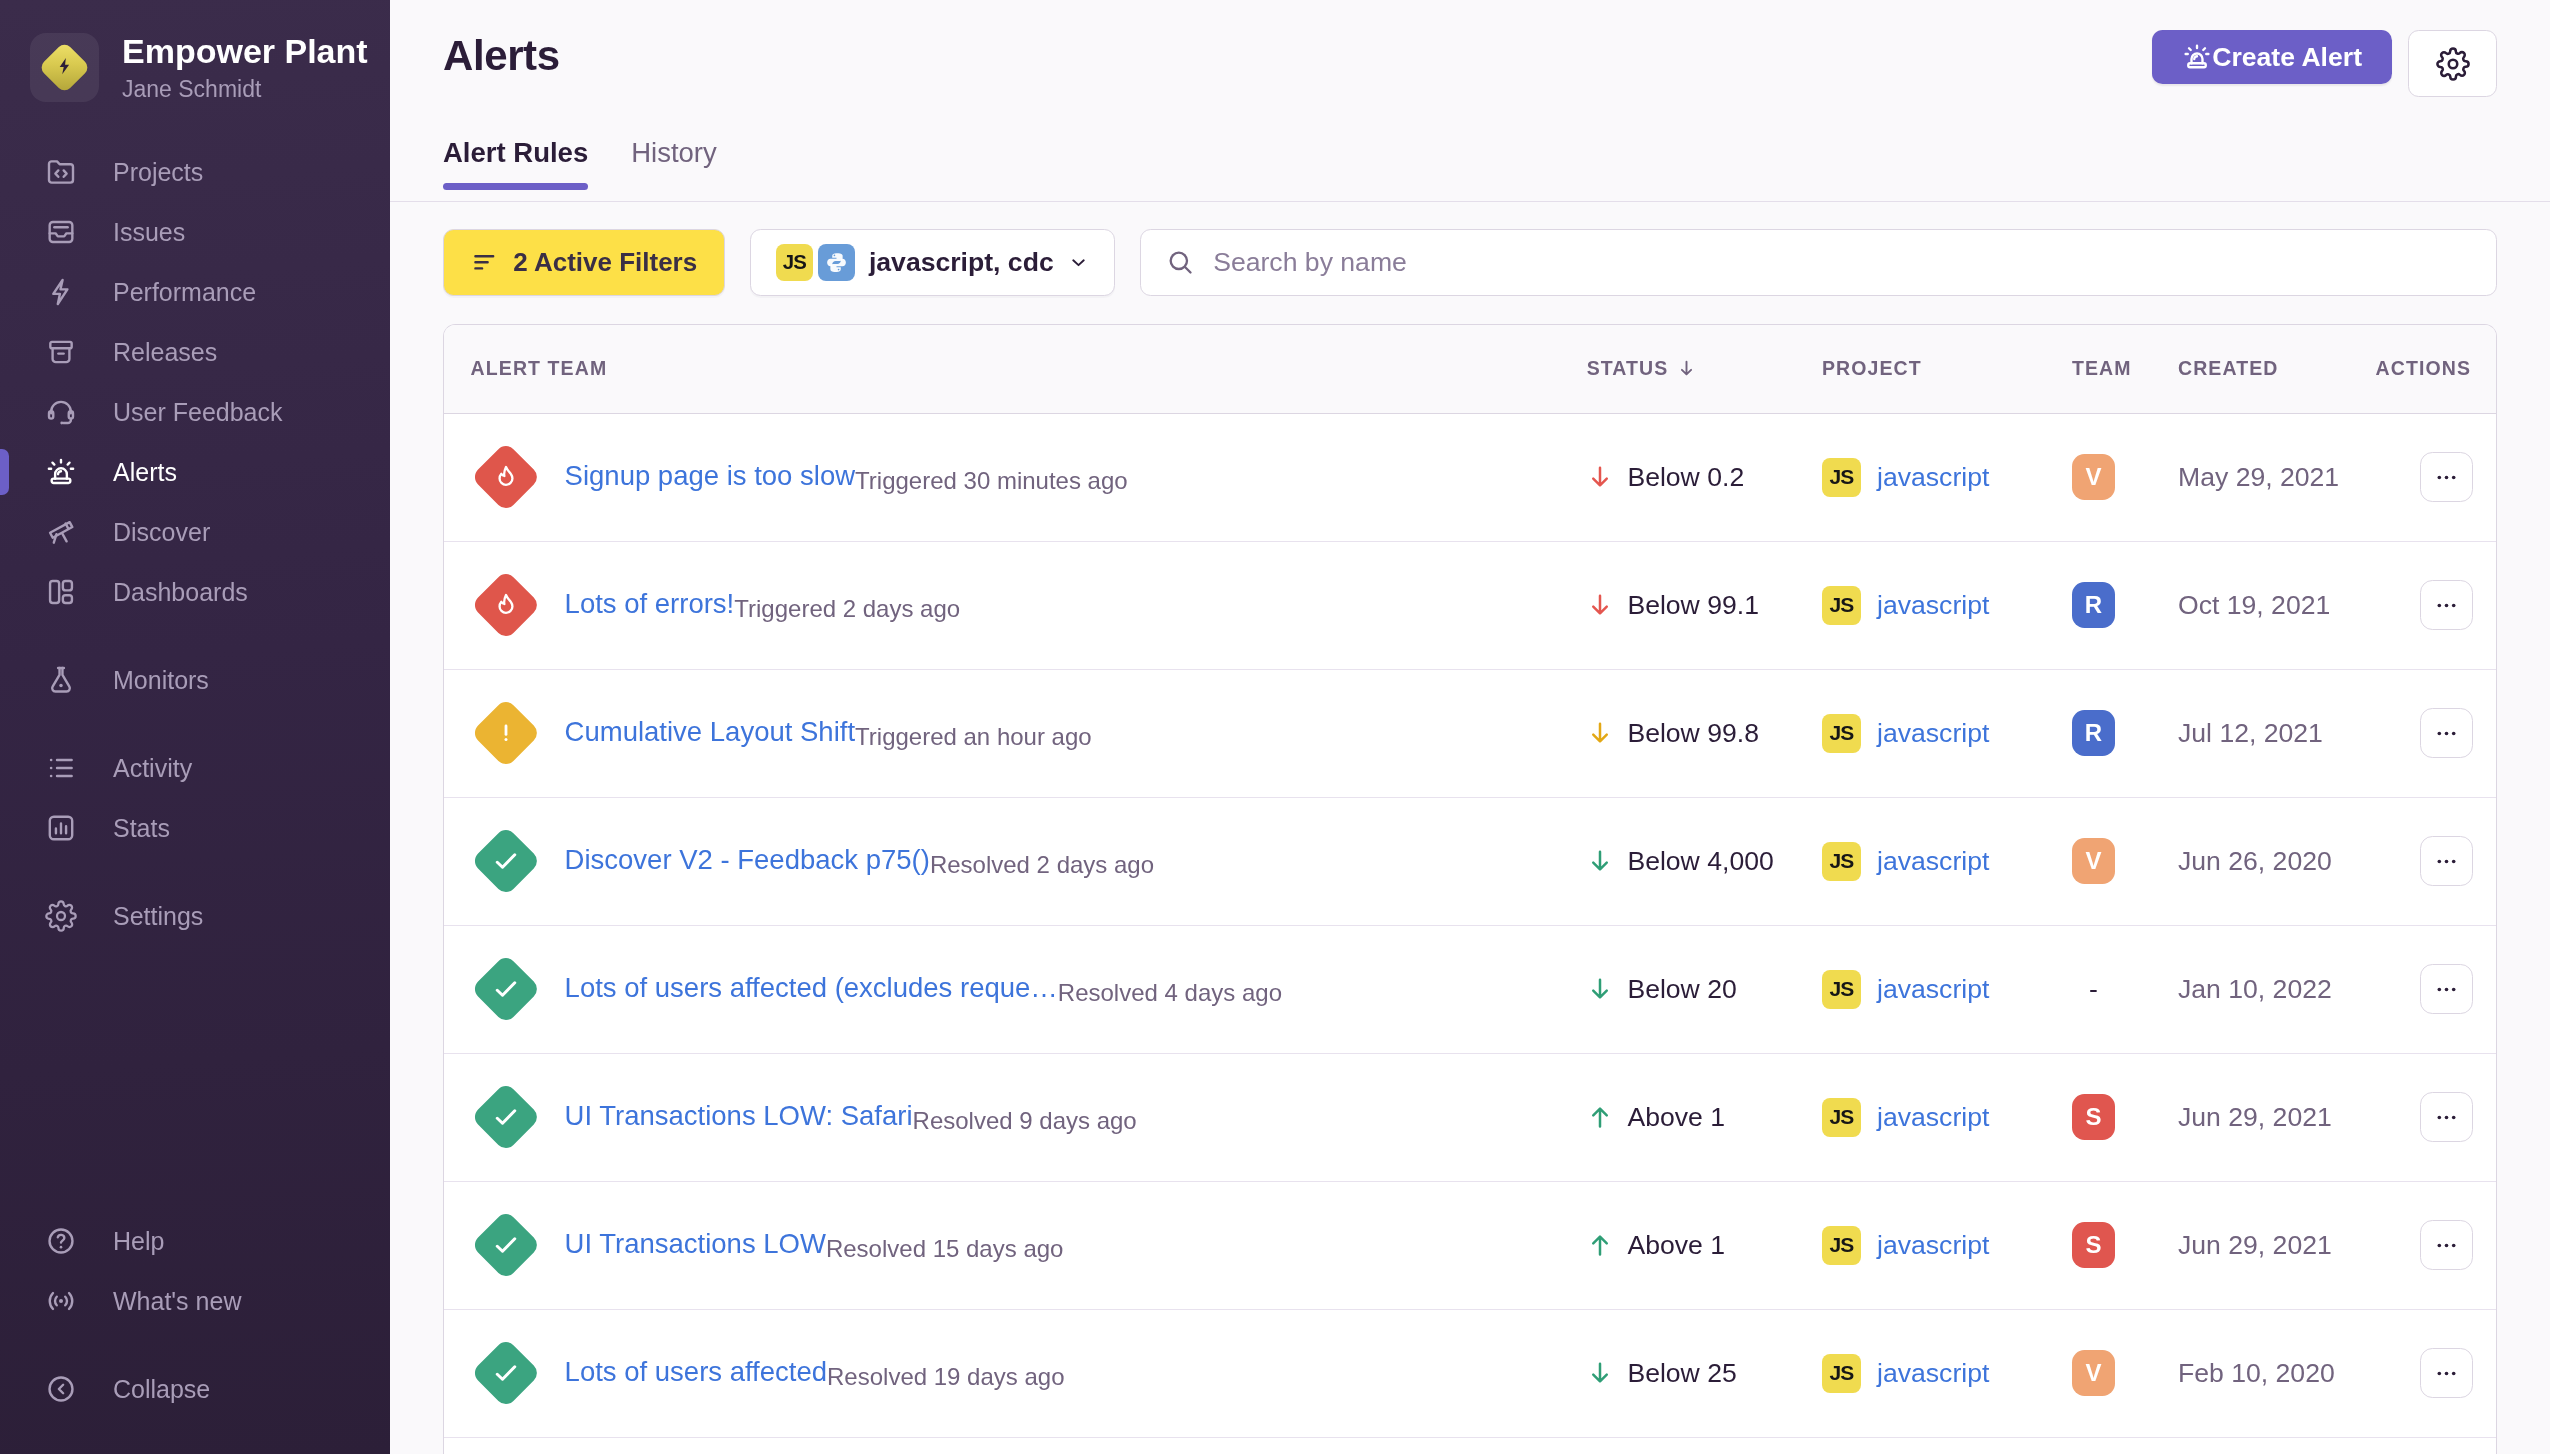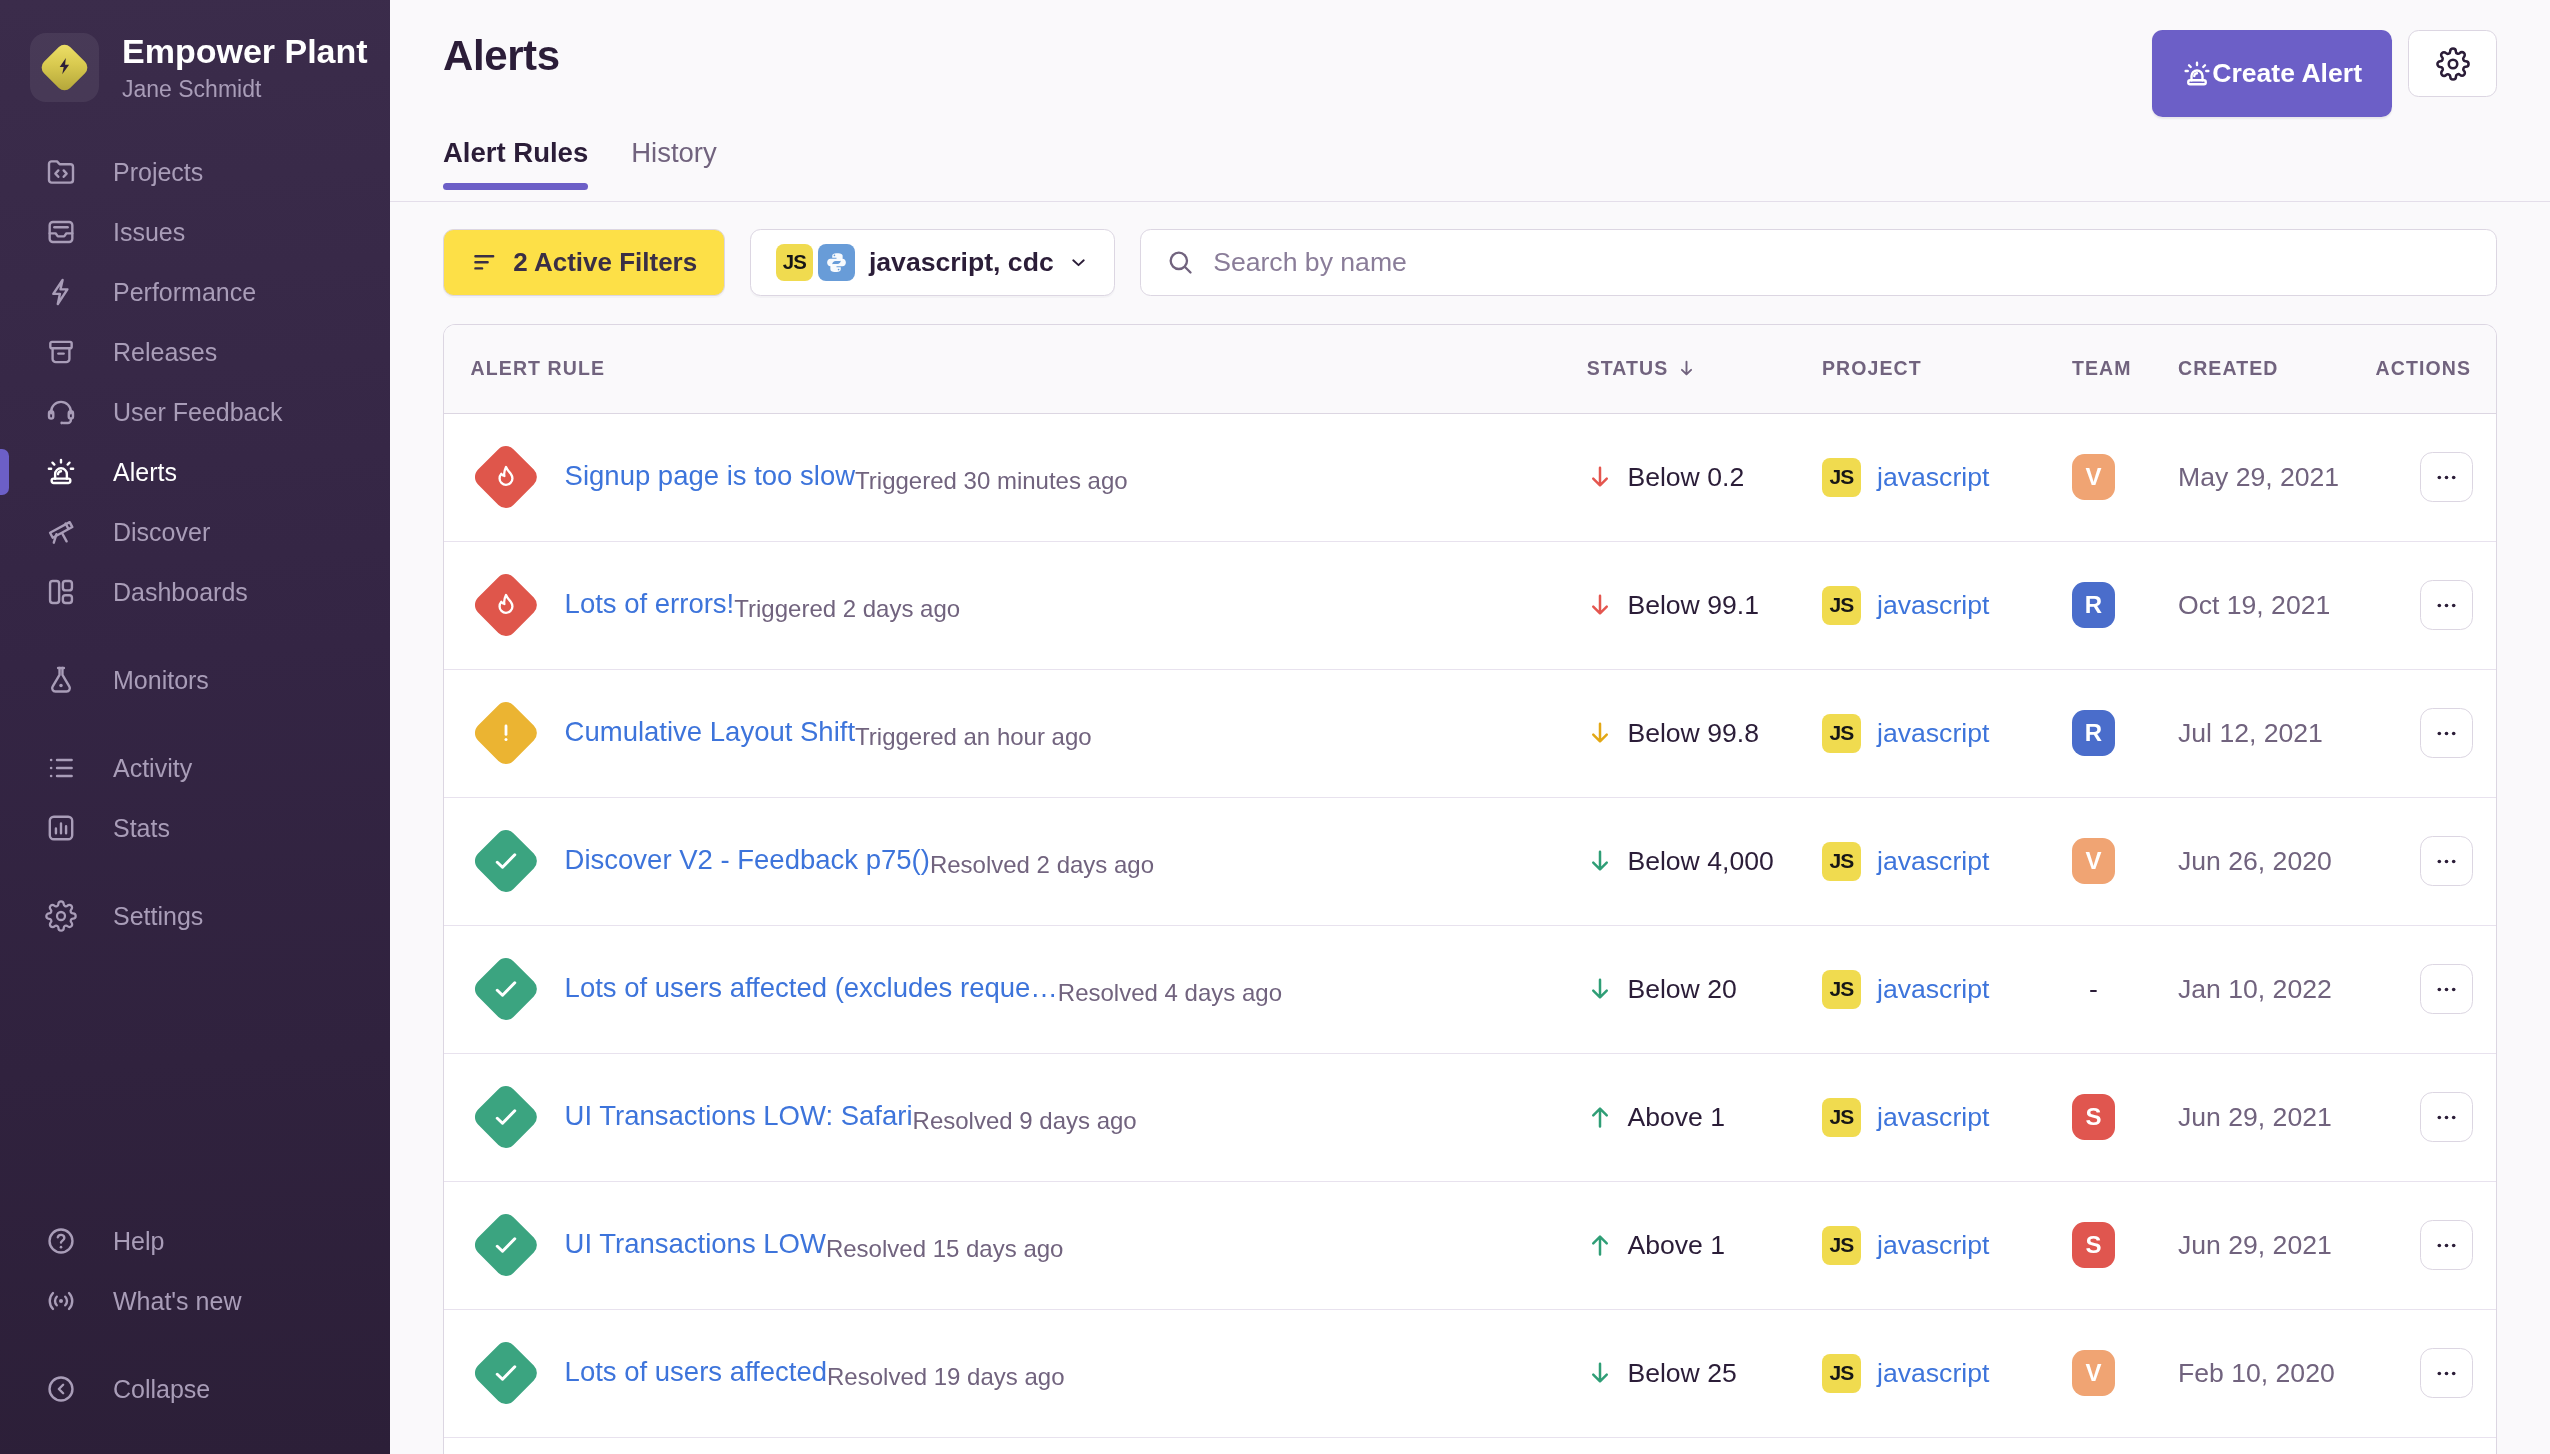--- a/index.html
+++ b/index.html
@@ -40,21 +40,21 @@
   .gap-before{margin-top:28px;}
   .nav-spacer{flex:1 1 auto;}
 
   
   .main{flex:1 1 auto;display:flex;flex-direction:column;height:100%;background:var(--page_bg);min-width:0;}
   .page-header{height:202px;flex:0 0 202px;border-bottom:1.8px solid #E4DEEA;position:relative;padding:32px 53px 0 53px;}
   .header-top{display:flex;align-items:flex-start;justify-content:space-between;}
   .page-title{font-size:42px;font-weight:700;color:var(--text);letter-spacing:-0.4px;}
   .header-actions{display:flex;gap:16px;margin-top:-1.8px;}
   .create-btn{display:flex;align-items:center;background:var(--accent);color:#fff;border:none;
-    border-radius:10.6px;height:87px;padding:0 30px;font-size:26.6px;font-weight:700;cursor:pointer;
+    border-radius:10.6px;height:54px;padding:0 30px;font-size:26.6px;font-weight:700;cursor:pointer;
     font-family:inherit;box-shadow:0 1.8px 1.8px rgba(43,29,56,0.08);}
   .icon-btn{width:89px;height:67px;background:#fff;border:1.8px solid var(--border);border-radius:10.6px;
     display:flex;align-items:center;justify-content:center;cursor:pointer;}
   .tabs{position:absolute;left:53px;bottom:13px;display:flex;gap:43px;}
   .tab{font-size:27.5px;padding-bottom:19.5px;position:relative;cursor:pointer;color:var(--muted);}
   .tab.active{color:var(--text);font-weight:700;}
   .tab.active::after{content:"";position:absolute;left:0;right:0;bottom:-1.8px;height:7px;border-radius:3.5px;
     background:var(--accent);}
 
   .content{flex:1 1 auto;padding:26.6px 53px 0 53px;display:flex;flex-direction:column;min-height:0;}
@@ -360,21 +360,21 @@
         <svg width="28" height="28" viewBox="0 0 24 24" fill="none" stroke="#71637E" stroke-width="2" stroke-linecap="round">
             <circle cx="11" cy="11" r="7"></circle>
             <path d="M16.5 16.5 21 21"></path>
           </svg>
         <input type="text" placeholder="Search by name" style="">
       </div>
     </div>
 
     <div class="table-card">
       <div class="tgrid thead">
-        <div class="th th-rule">ALERT RULE</div>
+        <div class="th th-rule">ALERT TEAM</div>
         <div class="th th-status">
           <span>STATUS</span>
           <svg width="23" height="23" viewBox="0 0 24 24" fill="none" stroke="currentColor" stroke-width="2" stroke-linecap="round" stroke-linejoin="round">
               <path d="M12 5v13M7.2 13.4 12 18.2l4.8-4.8"></path>
             </svg>
         </div>
         <div class="th th-project">PROJECT</div>
         <div class="th th-team">TEAM</div>
         <div class="th th-created">CREATED</div>
         <div class="th th-actions">ACTIONS</div>

